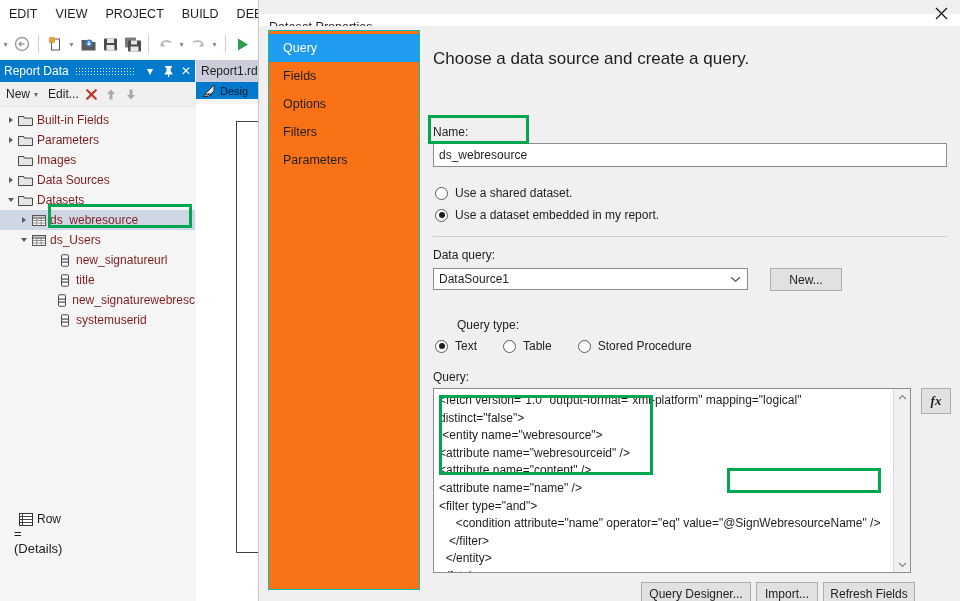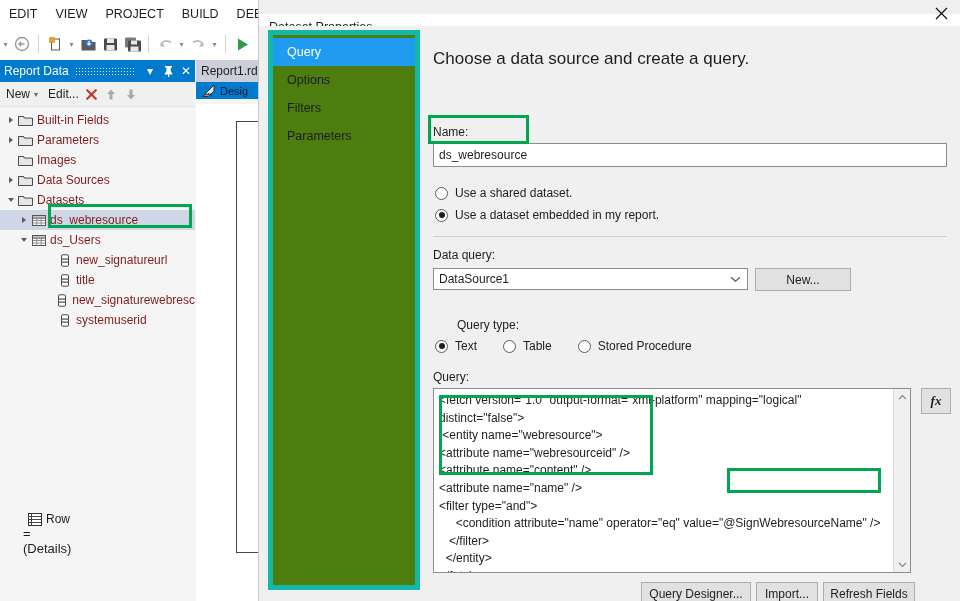--- a/index.html
+++ b/index.html
@@ -51,35 +51,35 @@
   
   .doc-area{position:absolute;left:195px;top:60px;width:765px;height:541px;background:#f5f5f5;}
   .doc-tabstrip{position:absolute;left:196px;top:60px;height:22px;background:#cccedb;
        display:flex;align-items:center;padding-left:5px;font-size:12px;color:#1e1e1e;width:74px;}
   .desig-tab{position:absolute;left:196px;top:82px;height:17px;width:74px;background:#007acc;
        display:flex;align-items:center;color:#0f172a;font-size:11px;padding-left:4px;}
   .canvas{position:absolute;left:196px;top:104px;width:62px;height:497px;background:#ffffff;
           border-right:2px solid #4a90d9;}
   .report-body{position:absolute;left:40px;top:17px;width:230px;height:430px;background:#fff;
                border:1px solid #444;}
-  .rowgrp{position:absolute;left:17px;top:508px;width:62px;height:50px;}
+  .rowgrp{position:absolute;left:8px;top:508px;width:62px;height:50px;}
   .rowgrp .rg-row{display:flex;align-items:center;height:22px;font-size:12px;padding-left:9px;}
   .rowgrp .rg-row2{font-size:13px;padding-left:6px;color:#1e1e1e;}
 
   
   .dlg{position:absolute;left:258px;top:0;width:702px;height:601px;background:#f0f0f0;
        border-left:1px solid #c8c8c8;}
   .dlg-titlebar{height:26px;background:#ffffff;display:flex;align-items:center;margin-top:14px;}
   .dlg-title{font-size:12.5px;color:#1e1e1e;padding-left:10px;}
   .dlg-close{position:absolute;right:10px;top:3px;width:20px;height:20px;
              display:flex;align-items:center;justify-content:center;font-size:15px;color:#111;}
   .dlg-body{position:absolute;left:0;top:26px;width:702px;height:575px;background:#f0f0f0;}
 
-  .nav{position:absolute;left:9px;top:4px;width:152px;height:560px;background:#4d7c0f;
-       border:5px solid #14b8a6;padding-top:3px;box-sizing:border-box;}
+  .nav{position:absolute;left:9px;top:4px;width:152px;height:560px;background:#f97316;
+       border:1px solid #14b8a6;padding-top:3px;box-sizing:border-box;}
   .nav-item{height:28px;display:flex;align-items:center;padding-left:14px;font-size:12.5px;color:#1e1e1e;}
   .nav-item.active{background:#1f9cf0;color:#ffffff;}
 
   .content{position:absolute;left:172px;top:0;width:530px;height:575px;}
   .h1{position:absolute;left:2px;top:23px;font-size:17px;color:#1e1e1e;}
   .lbl{font-size:12px;color:#1e1e1e;}
 
   .field-name-lbl{position:absolute;left:2px;top:99px;}
   .txtbox{position:absolute;box-sizing:border-box;background:#ffffff;border:1px solid #8d8d8d;
           font-family:"Liberation Sans", sans-serif;font-size:12px;color:#1e1e1e;
@@ -96,21 +96,21 @@
   .hr{position:absolute;left:2px;top:210px;width:514px;height:1px;background:#d0d0d0;}
 
   .ds-lbl{position:absolute;left:2px;top:222px;}
   .combo{position:absolute;left:2px;top:242px;width:315px;height:22px;box-sizing:border-box;
          background:#ffffff;border:1px solid #8d8d8d;display:flex;align-items:center;
          font-size:12px;padding-left:5px;color:#1e1e1e;}
   .combo .cv{flex:1;}
   .combo .carrow{width:24px;display:flex;align-items:center;justify-content:center;color:#444;font-size:9px;}
   .btn{box-sizing:border-box;background:#e1e1e1;border:1px solid #adadad;font-size:12px;color:#1e1e1e;
        display:flex;align-items:center;justify-content:center;font-family:"Liberation Sans", sans-serif;}
-  .btn-new{position:absolute;left:324px;top:242px;width:96px;height:23px;}
+  .btn-new{position:absolute;left:339px;top:242px;width:72px;height:23px;}
 
   .qt-lbl{position:absolute;left:2px;top:292px;margin-left:24px;}
   .qt-row{position:absolute;left:4px;top:313px;display:flex;align-items:center;font-size:12px;}
   .qt-row .opt{display:flex;align-items:center;margin-right:26px;}
 
   .q-lbl{position:absolute;left:2px;top:344px;}
   .qbox{position:absolute;left:2px;top:362px;width:478px;height:185px;box-sizing:border-box;
         background:#ffffff;border:1px solid #8d8d8d;overflow:hidden;}
   .qtext{position:absolute;left:5px;top:3px;width:450px;font-size:12px;line-height:17.6px;
          color:#1e1e1e;white-space:pre-wrap;font-family:"Liberation Sans", sans-serif;}
@@ -424,20 +424,21 @@
         <svg width="13" height="13" viewBox="0 0 13 13">
             <path d="M1 1 12 12M12 1 1 12" stroke="#111" stroke-width="1.2"></path>
           </svg>
       </span>
     </div>
 
     <div class="dlg-body">
 
       <div class="nav" id="dlg-nav">
           <div class="nav-item active">Query</div>
+          <div class="nav-item">Fields</div>
           <div class="nav-item">Options</div>
           <div class="nav-item">Filters</div>
           <div class="nav-item">Parameters</div>
         </div>
 
       <div class="content">
 
         <div class="h1">Choose a data source and create a query.</div>
 
         <div class="lbl field-name-lbl">Name:</div>

